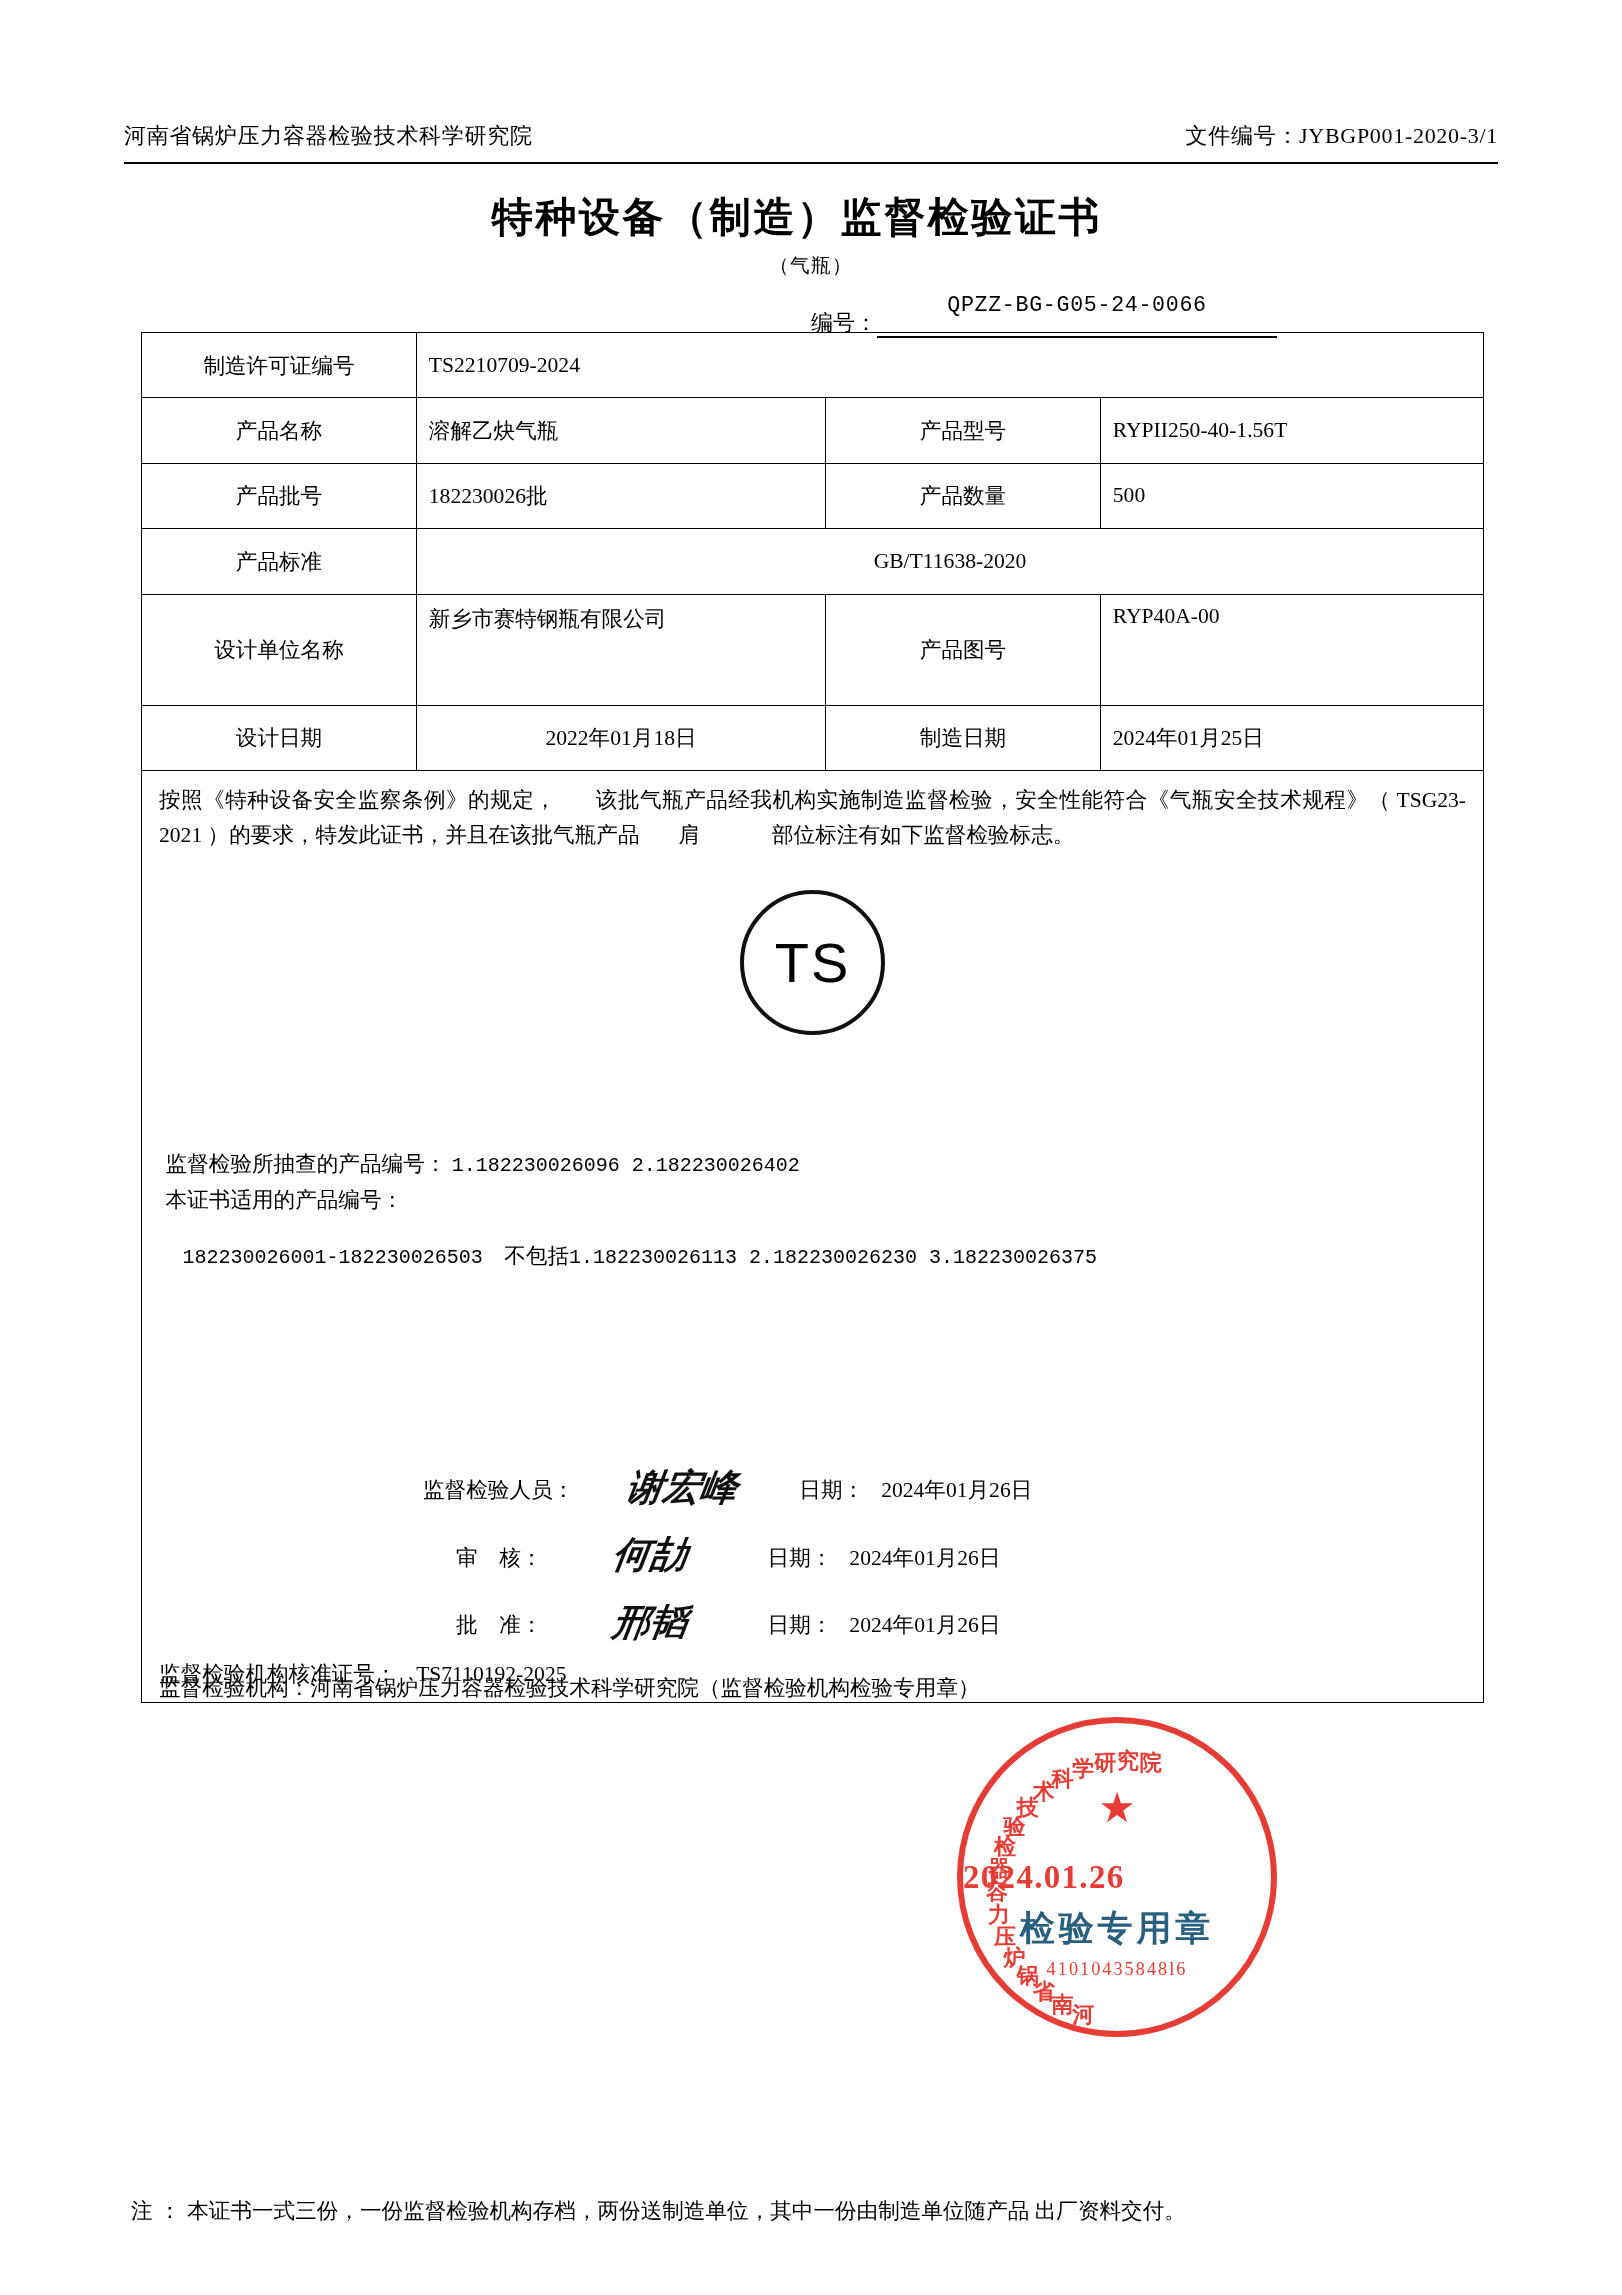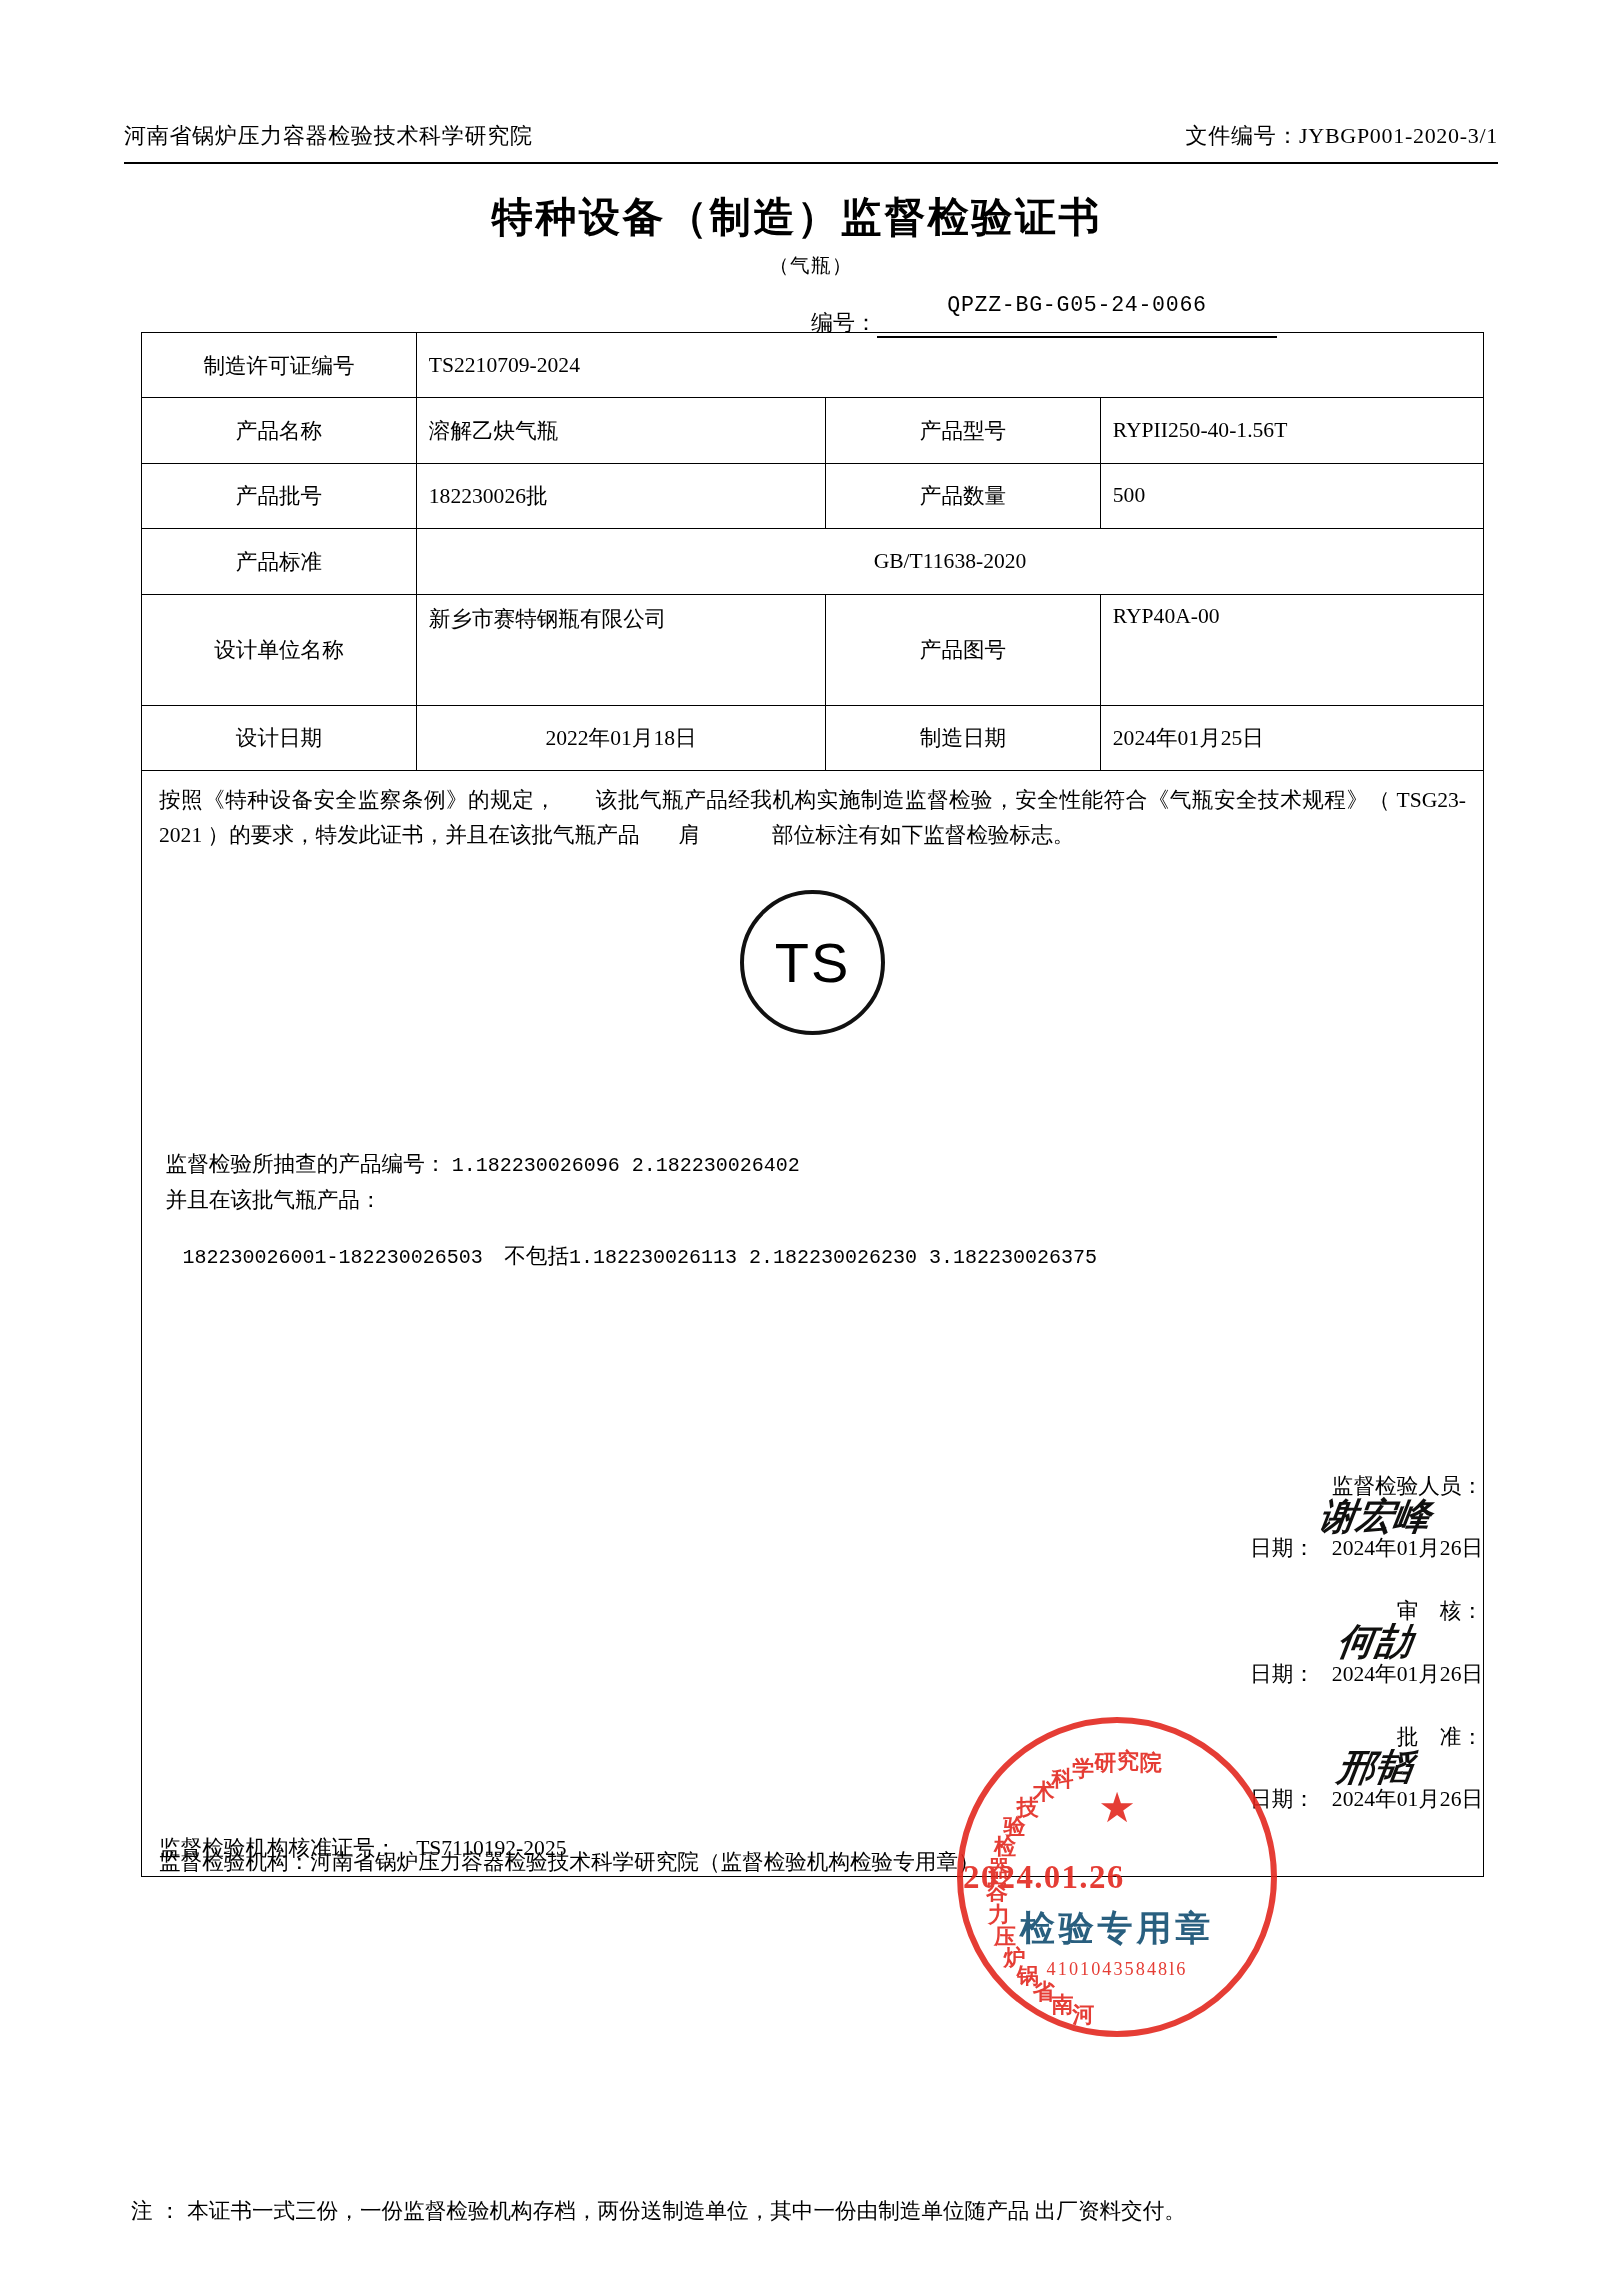--- a/index.html
+++ b/index.html
@@ -154,21 +154,20 @@
   
   .signatures {
     margin-top: 196px;
     font-size: 21.6px;
   }
   .sigrow {
     display: flex;
     align-items: flex-end;
     margin-bottom: 34px;
     padding-left: 281px;
-    flex-direction: column;
   }
   .sig-label { white-space: nowrap; }
   .sig-name {
     width: 216px;
     text-align: center;
     font-family: "DejaVu Serif", serif;
     font-style: italic;
     font-weight: bold;
     font-size: 37px;
     color: #10100f;
@@ -345,21 +344,21 @@
           <div class="ts-wrap">
             <div class="ts-circle">TS</div>
           </div>
 
           <div class="prodnums">
             <div>
               <span>监督检验所抽查的产品编号：</span>
               <span class="mono">1.182230026096 2.182230026402</span>
             </div>
             <div>
-              <span>并且在该批气瓶产品：</span>
+              <span>本证书适用的产品编号：</span>
             </div>
             <div class="indent">
               <span class="mono">182230026001-182230026503</span>
               &nbsp;&nbsp;
               <span>不包括</span><span class="mono">1.182230026113 2.182230026230 3.182230026375</span>
             </div>
           </div>
 
           <div class="signatures">
             <div class="sigrow">

